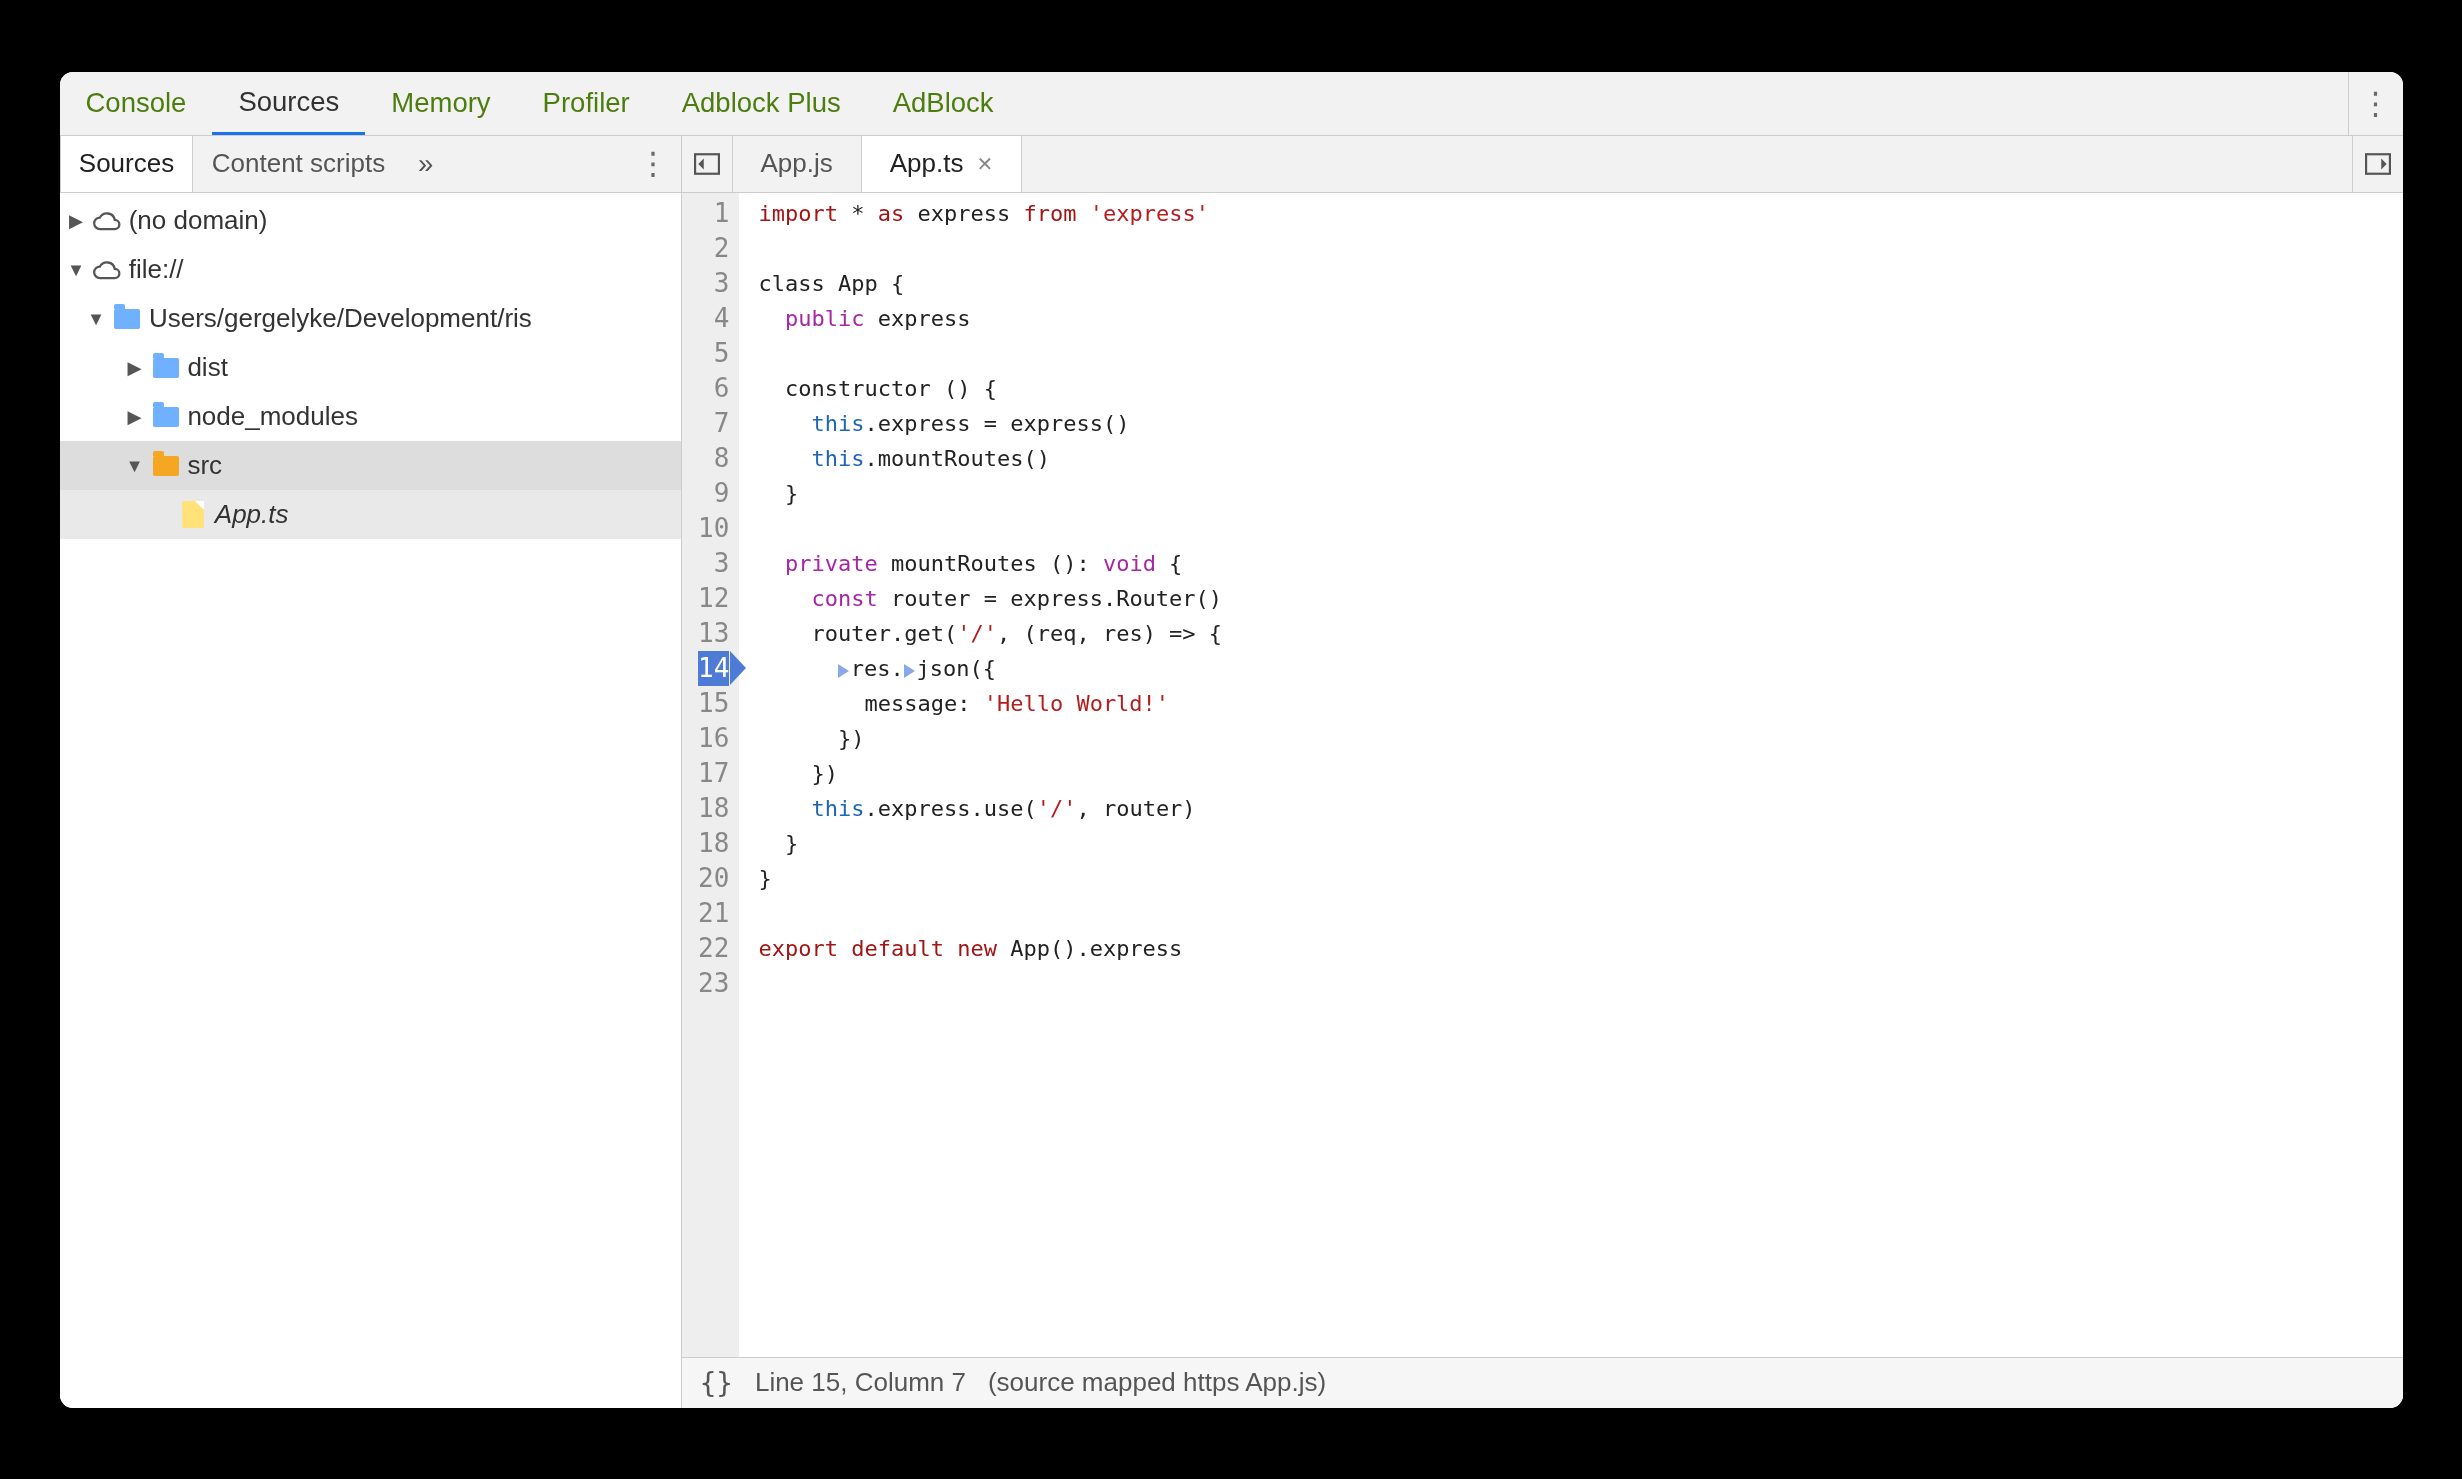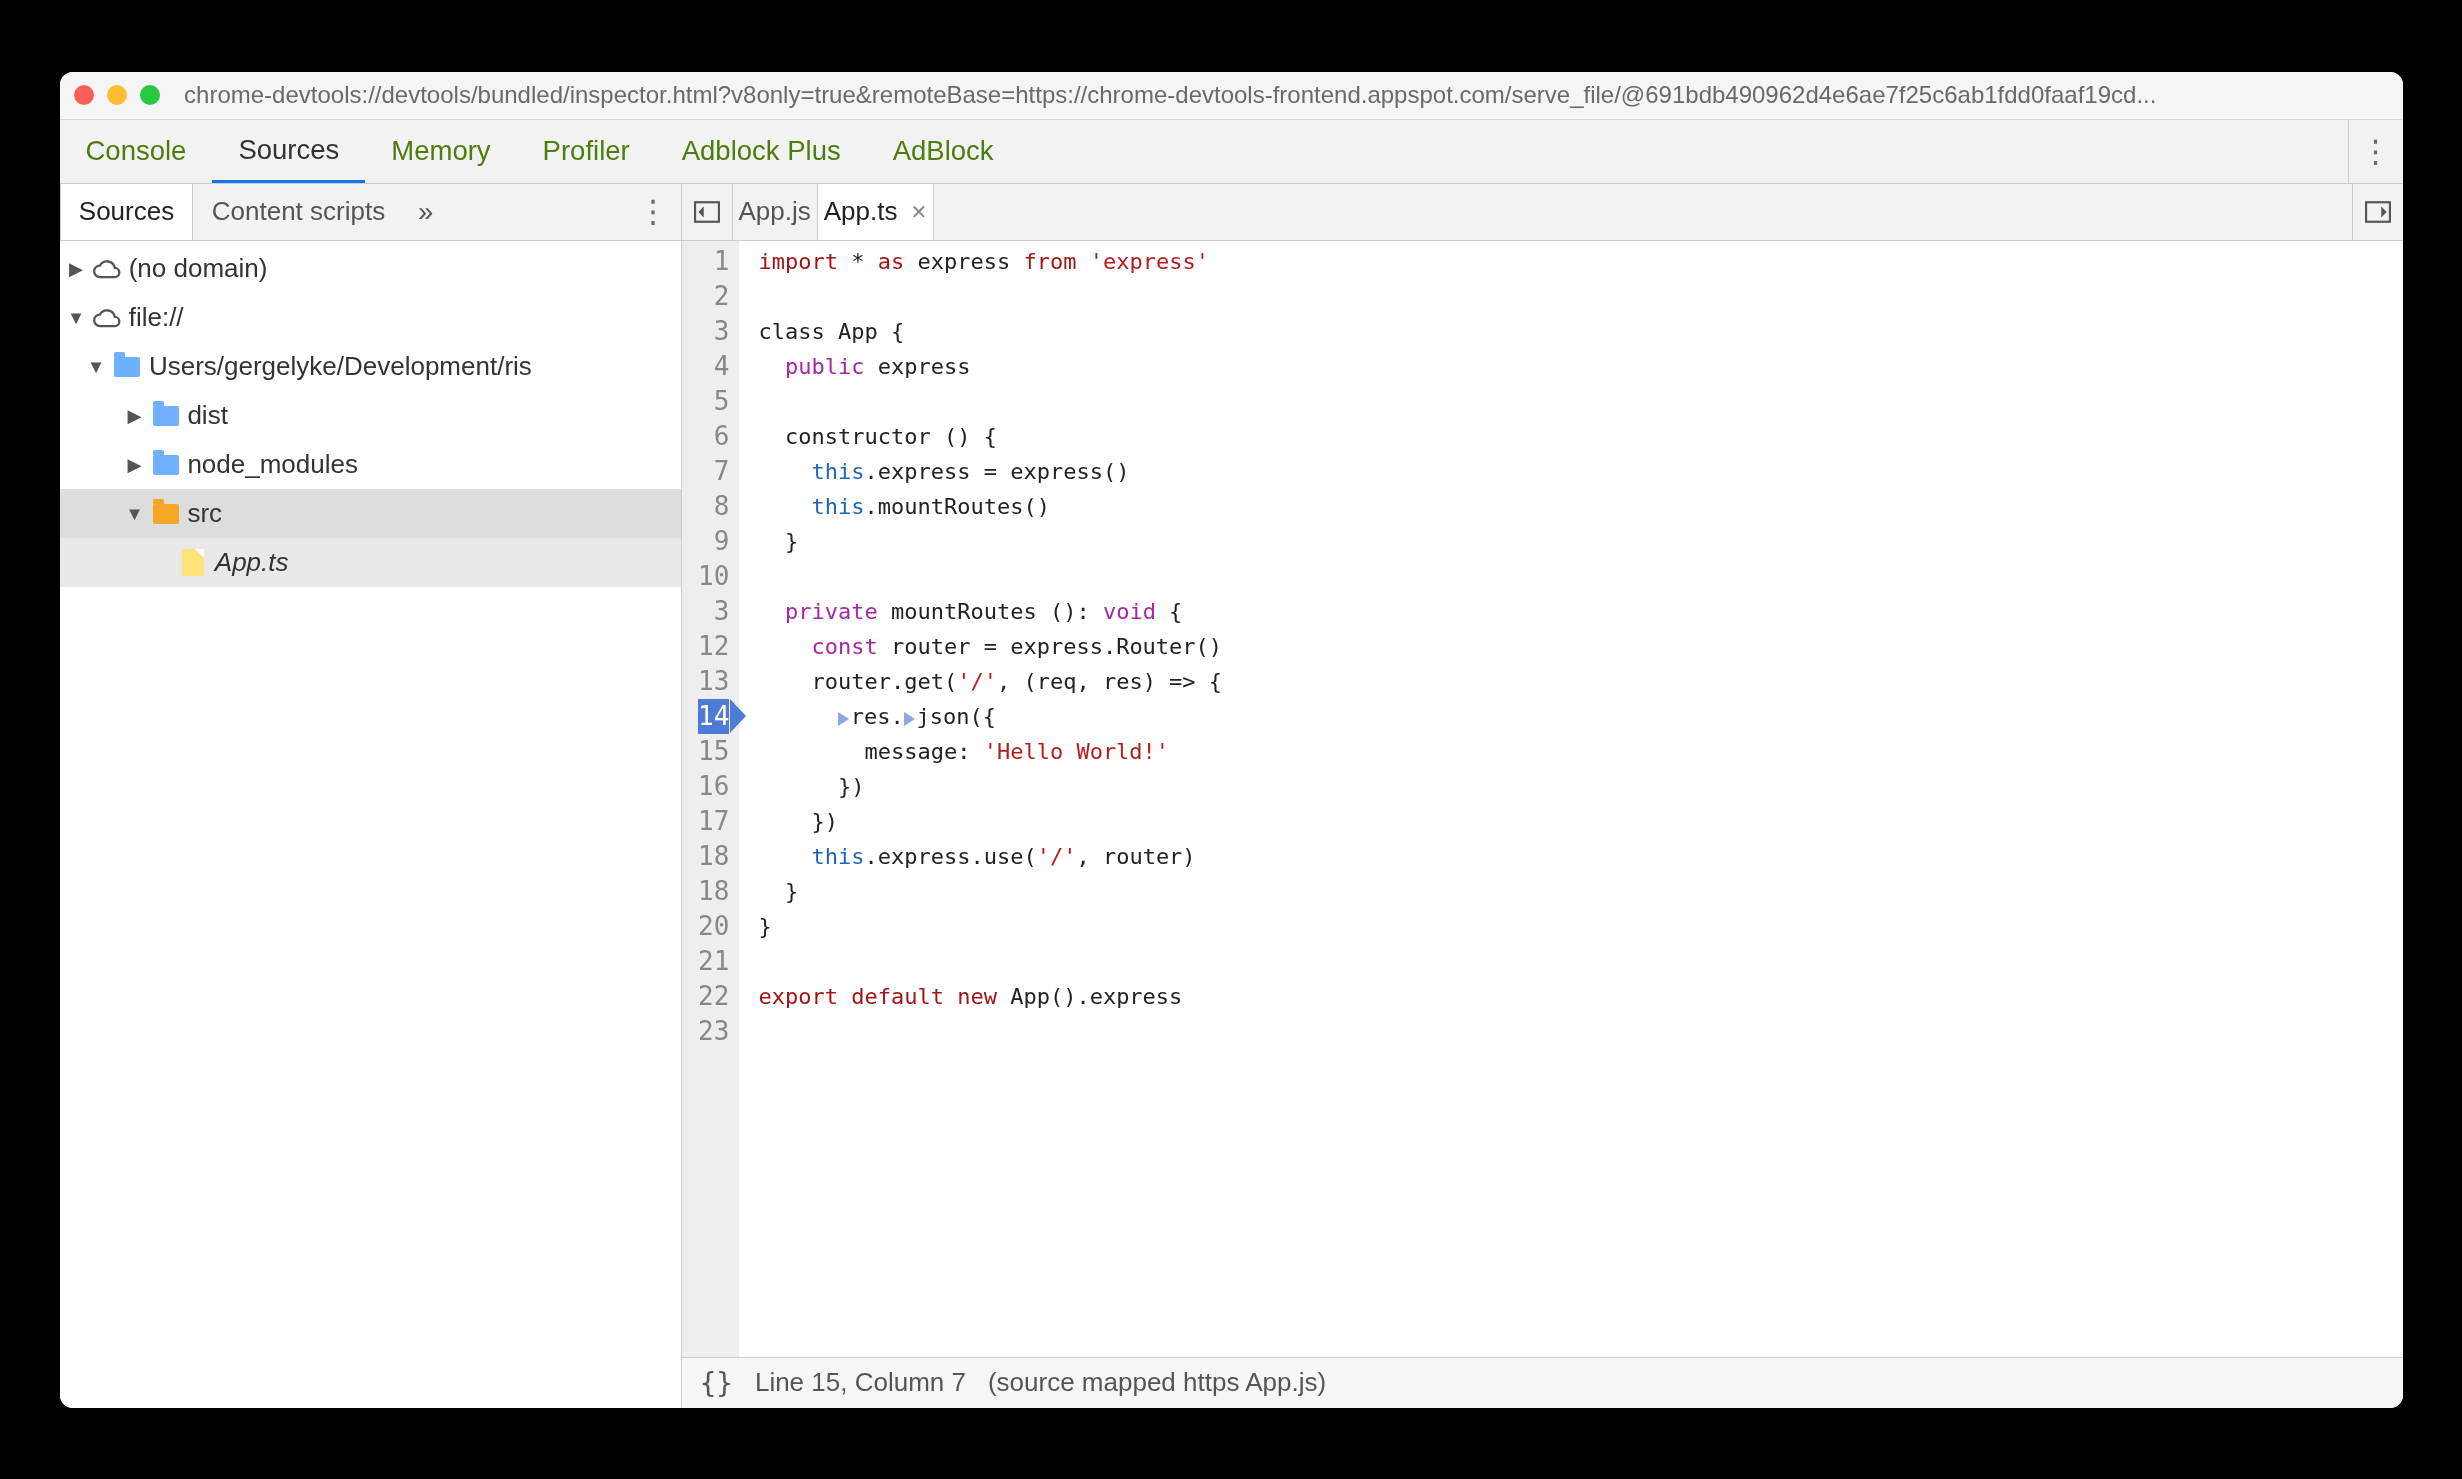--- a/index.html
+++ b/index.html
@@ -108,21 +108,21 @@
   height: 57px;
   background: #f2f2f2;
   border-bottom: 0.9px solid #ccc;
   display: flex;
   align-items: center;
 }
 .panel-btn { width: 51px; height: 100%; display: flex; align-items: center; justify-content: center; border-right: 0.9px solid #ccc; color: #555; }
 .panel-btn.right { border-right: none; border-left: 0.9px solid #ccc; }
 .panel-btn svg { width: 26px; height: 26px; }
 .etab {
-  padding: 0 6px; height: 100%; display: flex; align-items: center; gap: 13px;
+  padding: 0 28px; height: 100%; display: flex; align-items: center; gap: 13px;
   font-size: 26px; color: #555; border-right: 0.9px solid #ccc;
 }
 .etab.active { background: #fff; color: #222; }
 .close-x { color: #888; font-size: 20px; }
 .editor-tabs .spacer { flex: 1; }
 
 .code-wrap { flex: 1; display: flex; overflow: auto; background: #fff; }
 .gutter {
   background: #eee;
   color: #888;
@@ -169,28 +169,20 @@
   font-size: 26px;
   color: #555;
 }
 .brace { font-family: monospace; font-size: 27.5px; }
 </style>
 </head>
 <body>
 
 <div class="window">
 
-  <div class="titlebar">
-    <div class="traffic">
-      <div class="dot red"></div>
-      <div class="dot yellow"></div>
-      <div class="dot green"></div>
-    </div>
-    <div class="url">chrome-devtools://devtools/bundled/inspector.html?v8only=true&amp;remoteBase=https://chrome-devtools-frontend.appspot.com/serve_file/@691bdb490962d4e6ae7f25c6ab1fdd0faaf19cd...</div>
-  </div>
 
   <div class="tabs-panel">
     <div class="tab">Console</div>
     <div class="tab active">Sources</div>
     <div class="tab">Memory</div>
     <div class="tab">Profiler</div>
     <div class="tab">Adblock Plus</div>
     <div class="tab">AdBlock</div>
     <div class="spacer"></div>
     <div class="kebab">⋮</div>

